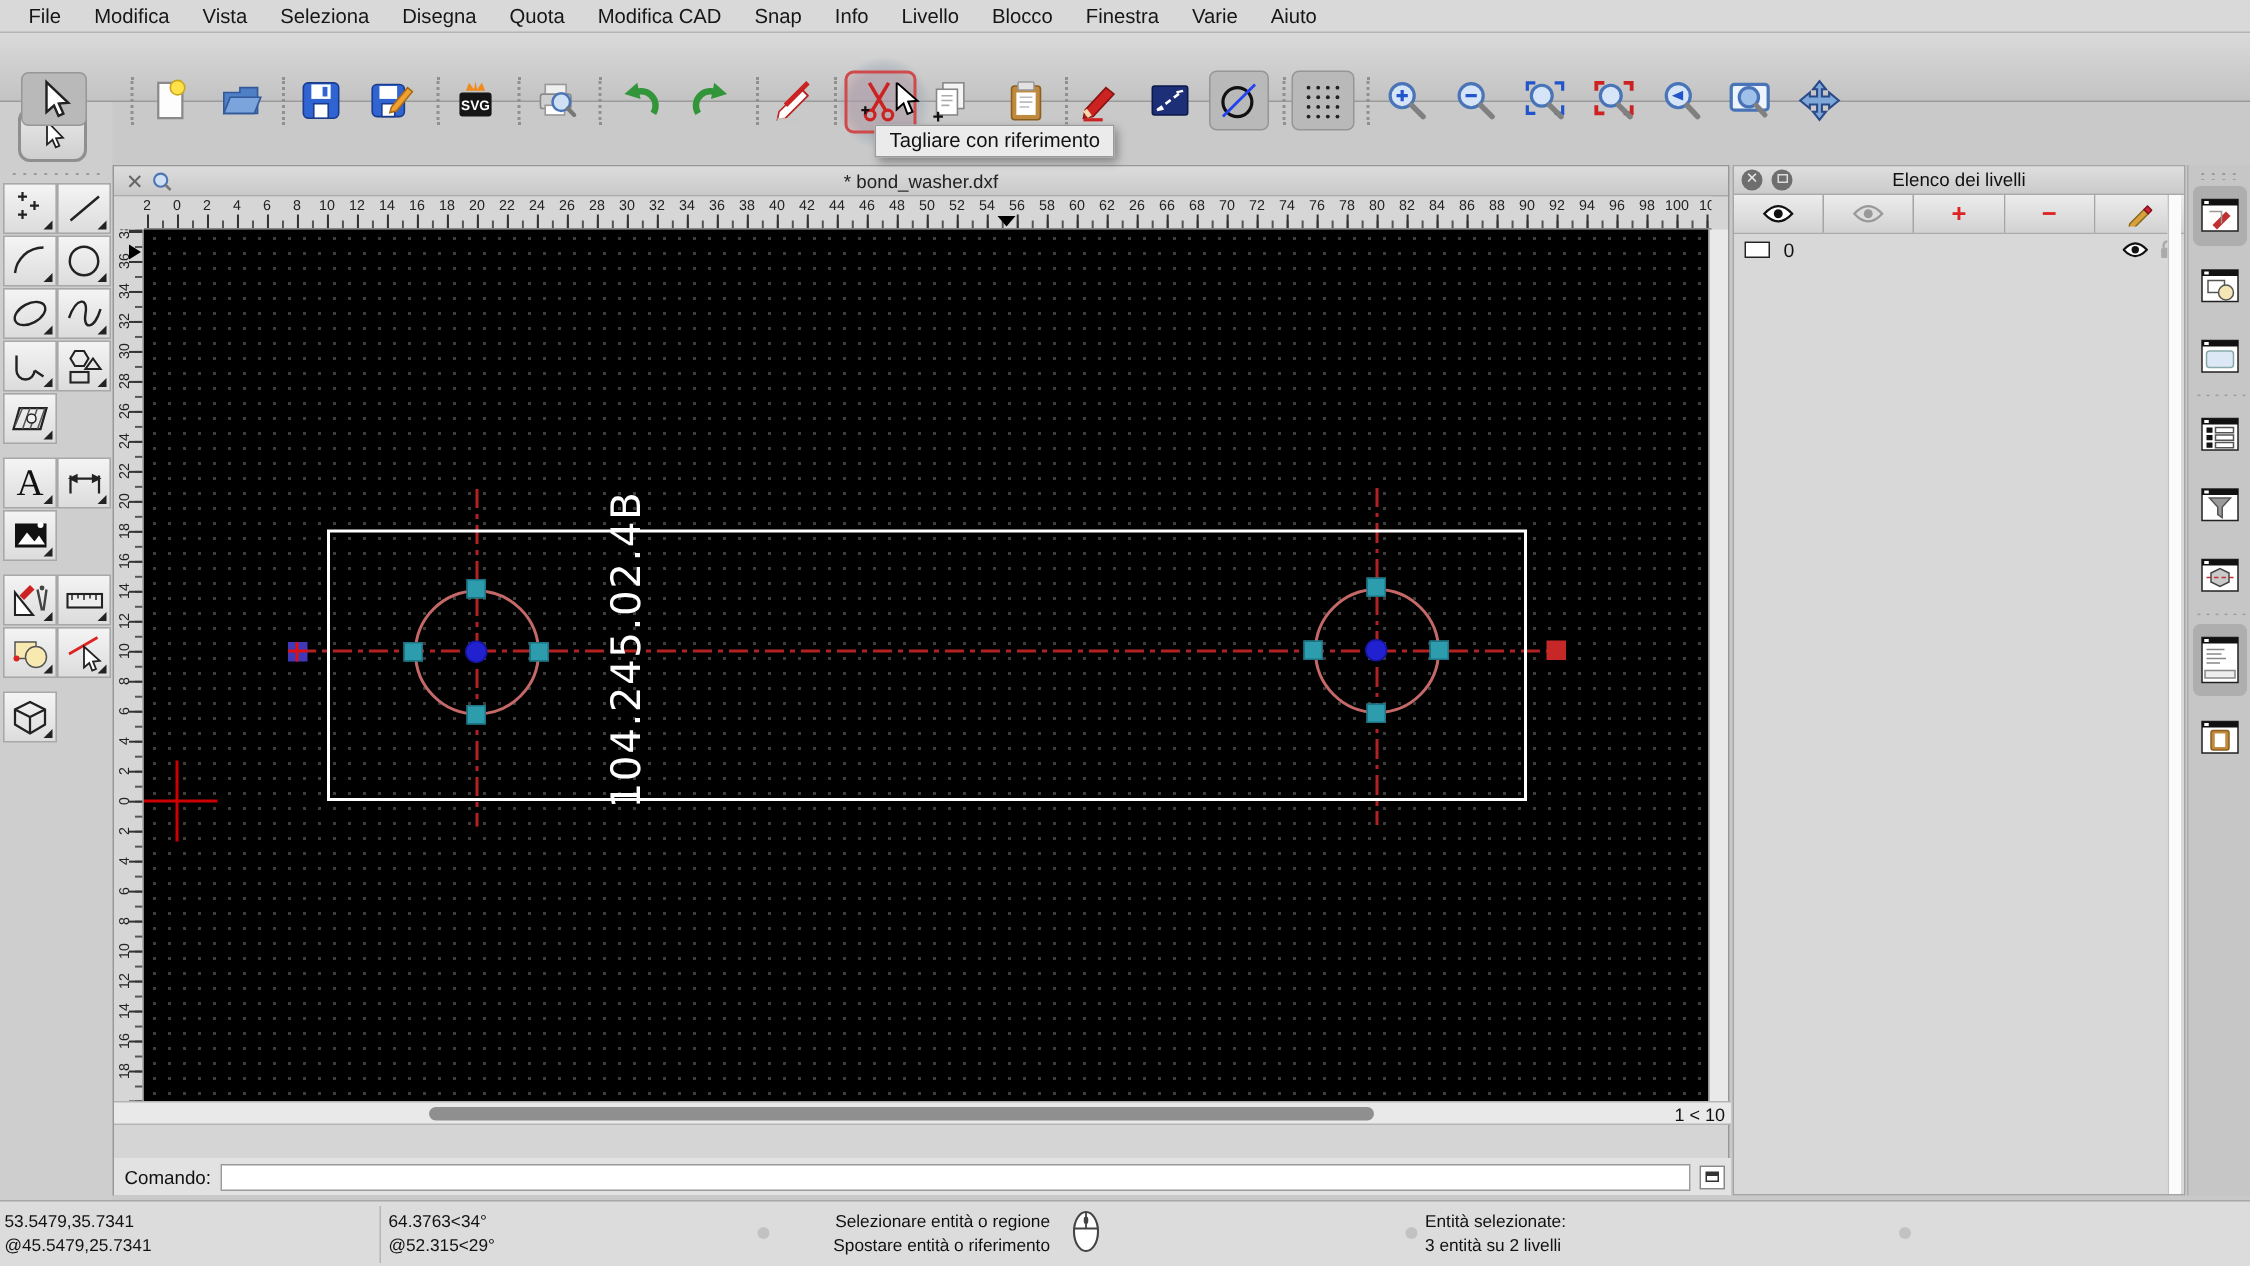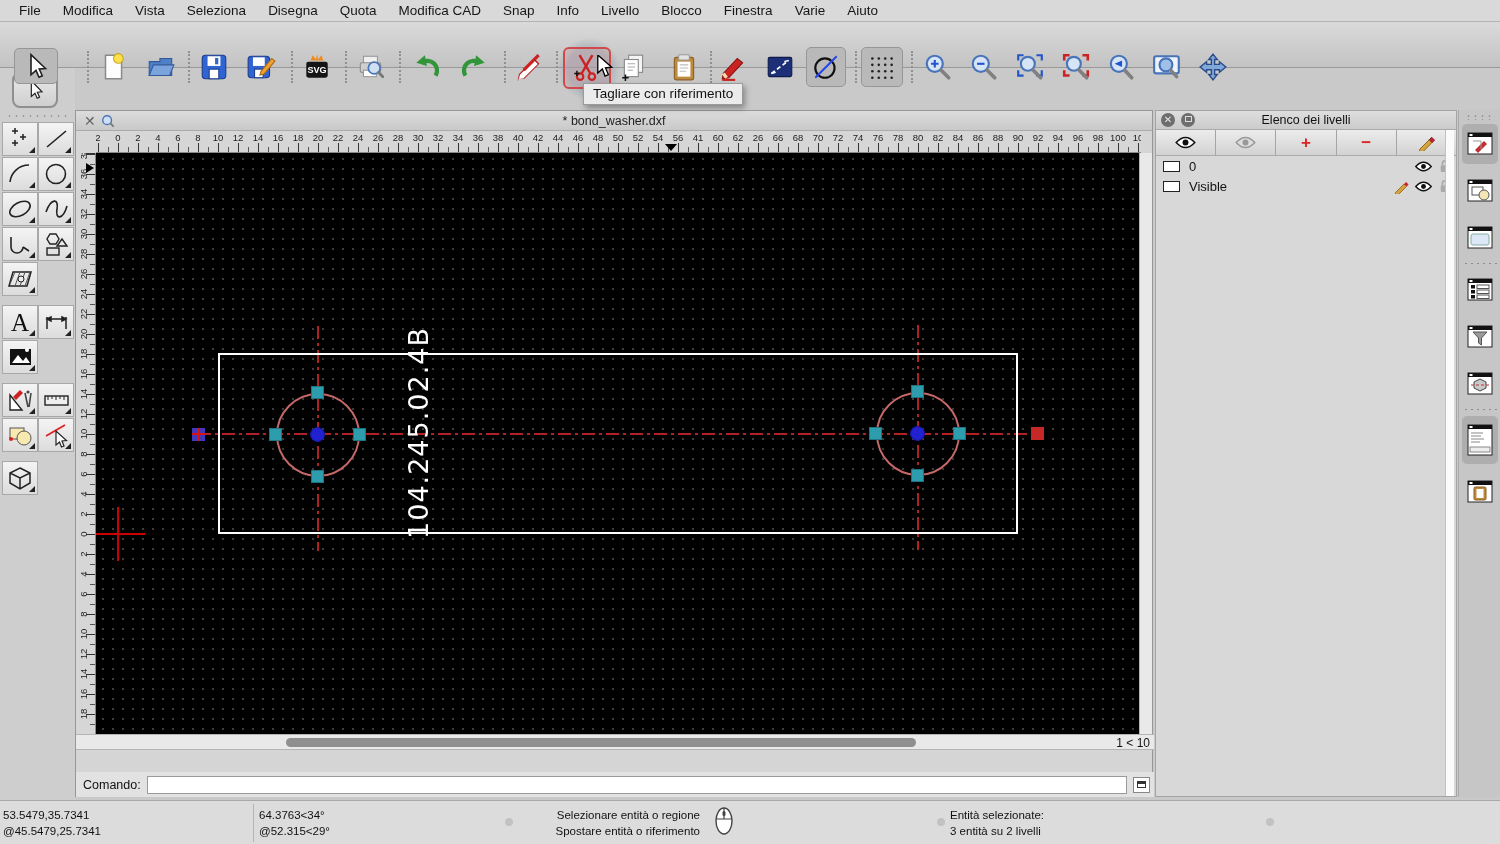--- a/index.html
+++ b/index.html
@@ -486,21 +486,21 @@
         <span>38</span>
         <span>40</span>
         <span>42</span>
         <span>44</span>
         <span>46</span>
         <span>48</span>
         <span>50</span>
         <span>52</span>
         <span>54</span>
         <span>56</span>
-        <span>41</span>
+        <span>58</span>
         <span>60</span>
         <span>62</span>
         <span>26</span>
         <span>66</span>
         <span>68</span>
         <span>70</span>
         <span>72</span>
         <span>74</span>
         <span>76</span>
         <span>78</span>
@@ -654,42 +654,20 @@
         <span class="layer-ico">
           <svg width="12" height="15" viewBox="0 0 14 17">
             <rect x="2" y="7" width="10" height="8" rx="1.5" fill="#aaa"></rect>
             <path d="M4 7 V5 a3 3 0 0 1 6 0 v2" fill="none" stroke="#aaa" stroke-width="2"></path>
           </svg>
         </span>
       </div>
 
 
 
-      <div class="layer-row">
-        <span class="swatch" style="background: rgb(255, 255, 255);"></span>
-        <span class="layer-name">Visible</span>
-        <span class="layer-ico">
-          <svg width="15" height="15" viewBox="0 0 18 18">
-            <path d="M2 16 L12 6 l3 3 -10 10 -4 1 z" fill="#d6a23c" stroke="#8a651a"></path>
-            <path d="M12 6 l3 3 2.5 -2.5 -3 -3 z" fill="#c23"></path>
-          </svg>
-        </span>
-        <span class="layer-ico">
-          <svg width="17" height="11" viewBox="0 0 22 14">
-            <path d="M1 7 Q11 -4 21 7 Q11 18 1 7 Z" fill="#fff" stroke="#111" stroke-width="1.8"></path>
-            <circle cx="11" cy="7" r="3.2" fill="#111"></circle>
-          </svg>
-        </span>
-        <span class="layer-ico">
-          <svg width="12" height="15" viewBox="0 0 14 17">
-            <rect x="2" y="7" width="10" height="8" rx="1.5" fill="#aaa"></rect>
-            <path d="M4 7 V5 a3 3 0 0 1 6 0 v2" fill="none" stroke="#aaa" stroke-width="2"></path>
-          </svg>
-        </span>
-      </div>
     </div>
   <div id="lp-scroll"></div>
 </div>
 
 <div id="dock">
   <div class="handle"></div>
   <div class="dock-btn dock-sel" style="top:14px" title="pen-properties-window">
     <svg width="30" height="30" viewBox="0 0 30 30">
         <rect x="3" y="4" width="24" height="21" fill="#fff" stroke="#222"></rect>
         <rect x="3" y="4" width="24" height="4" fill="#111"></rect>

